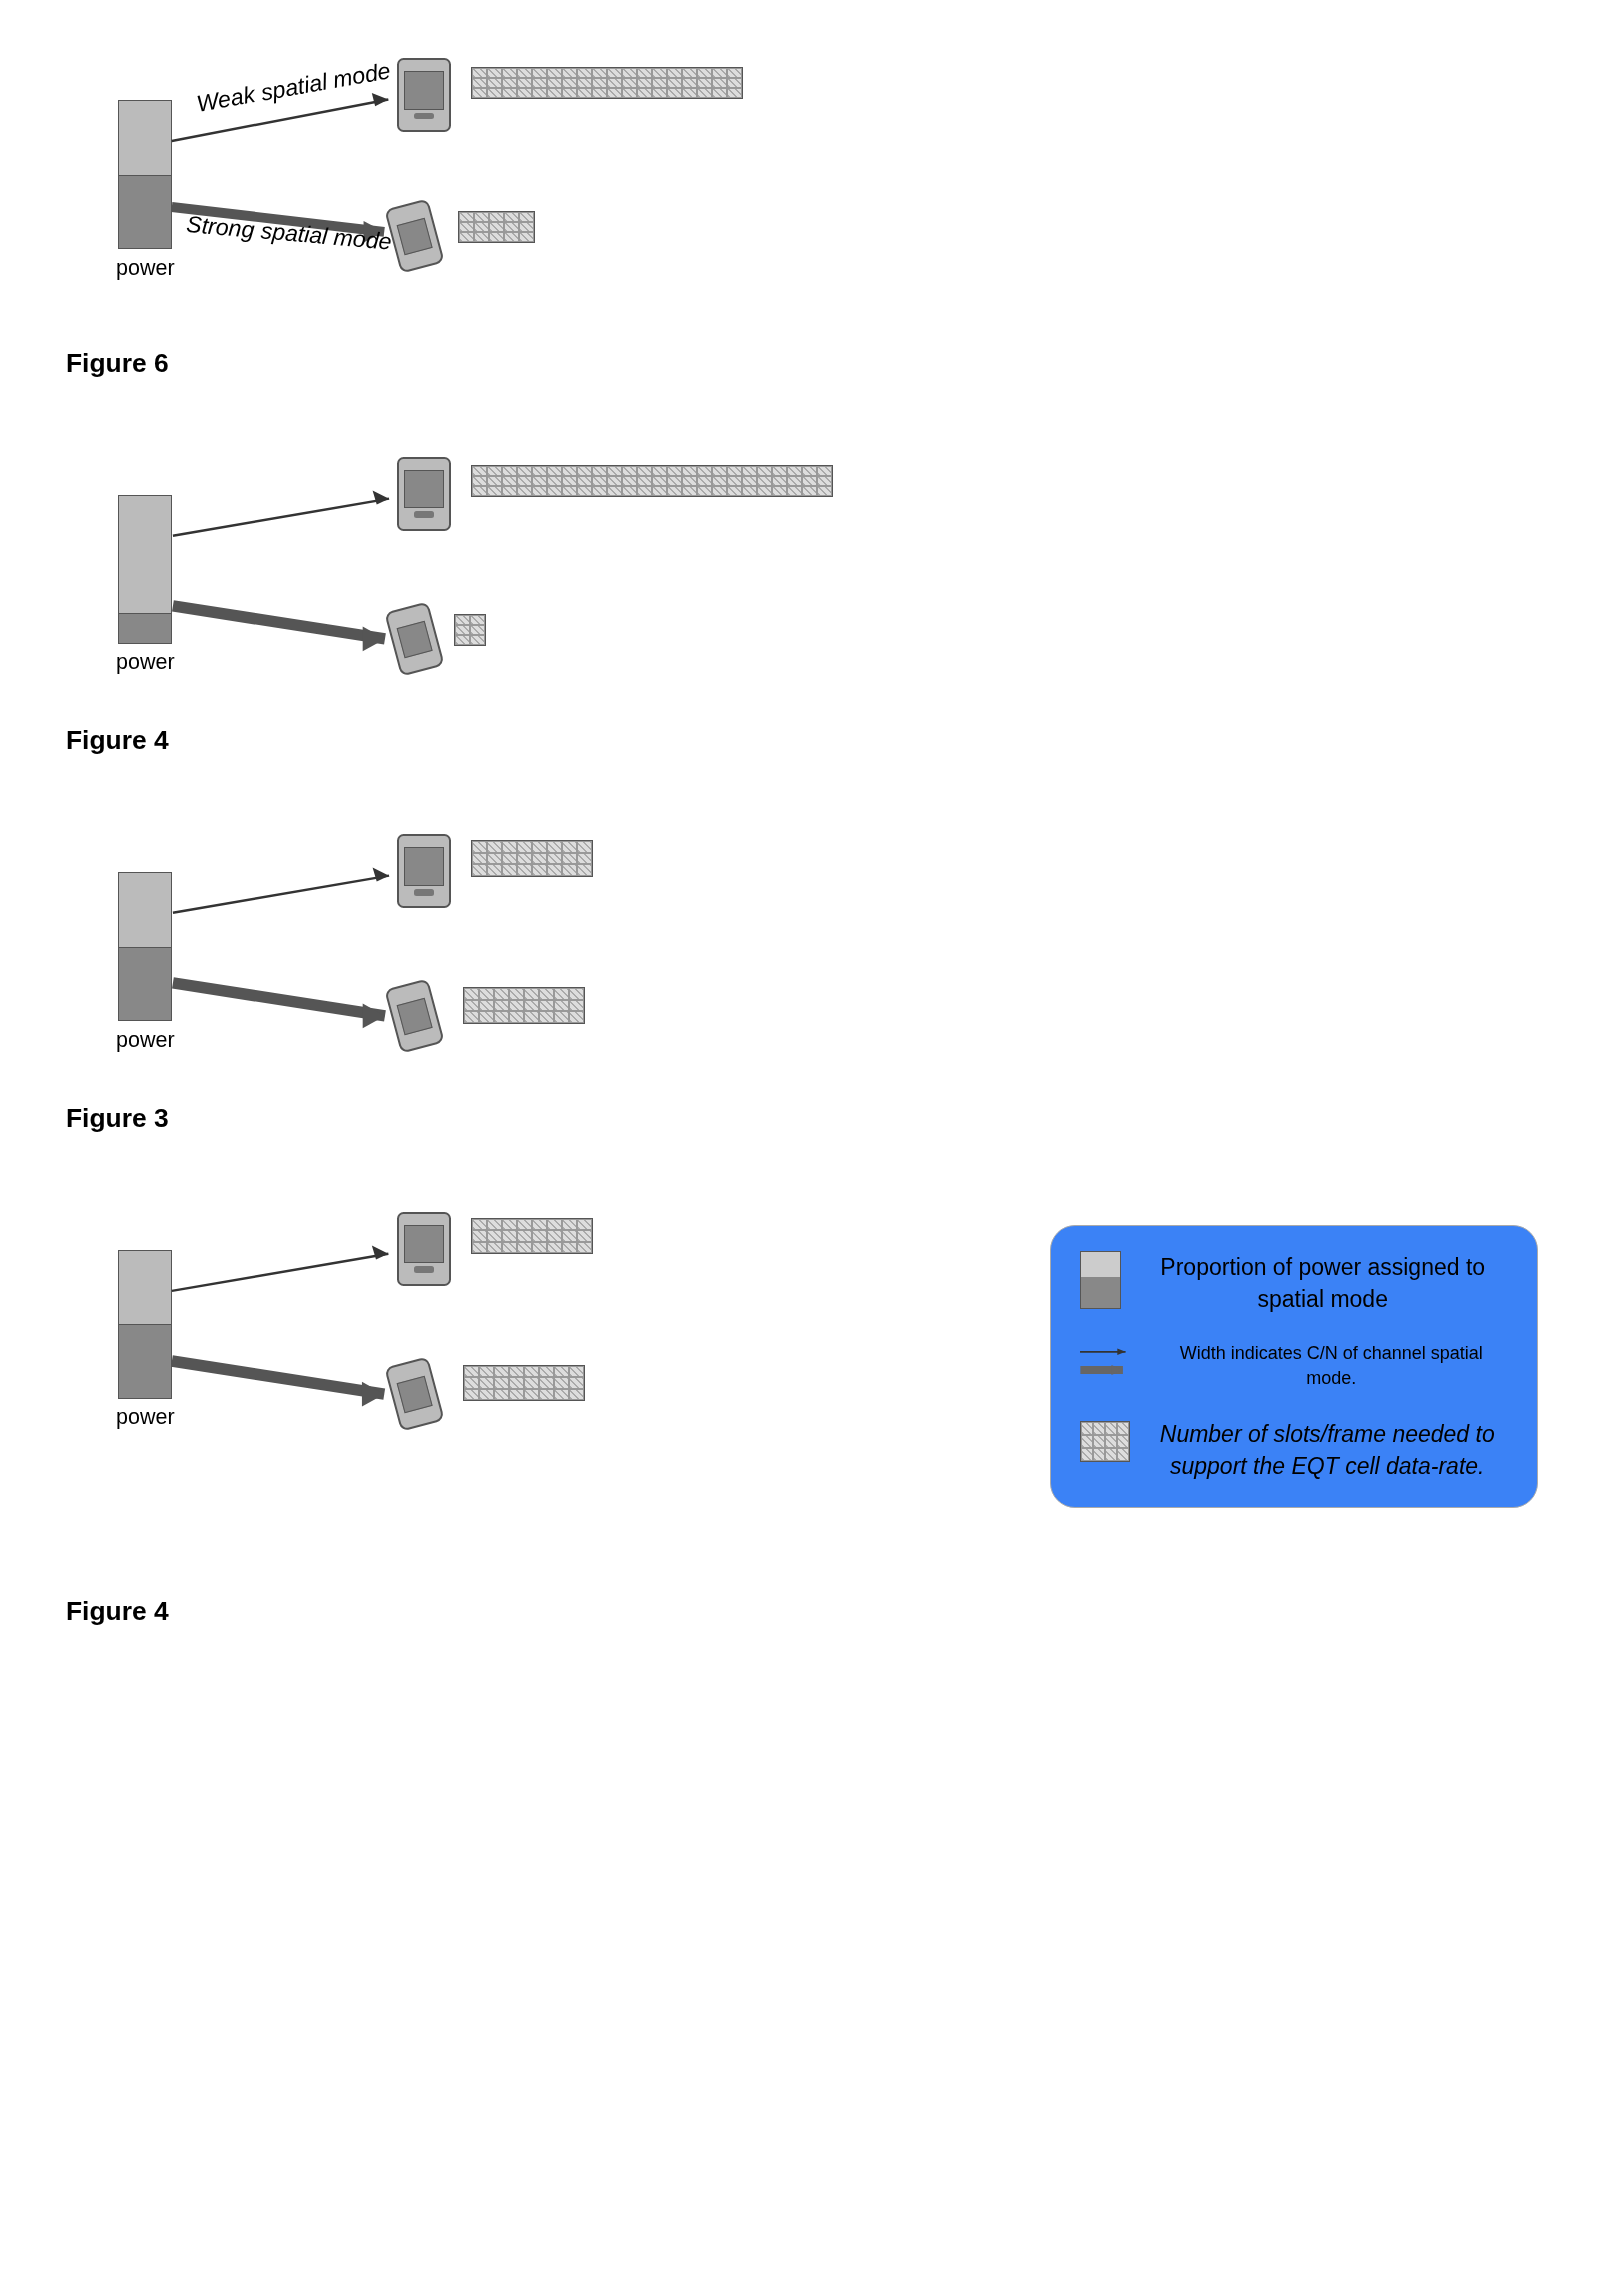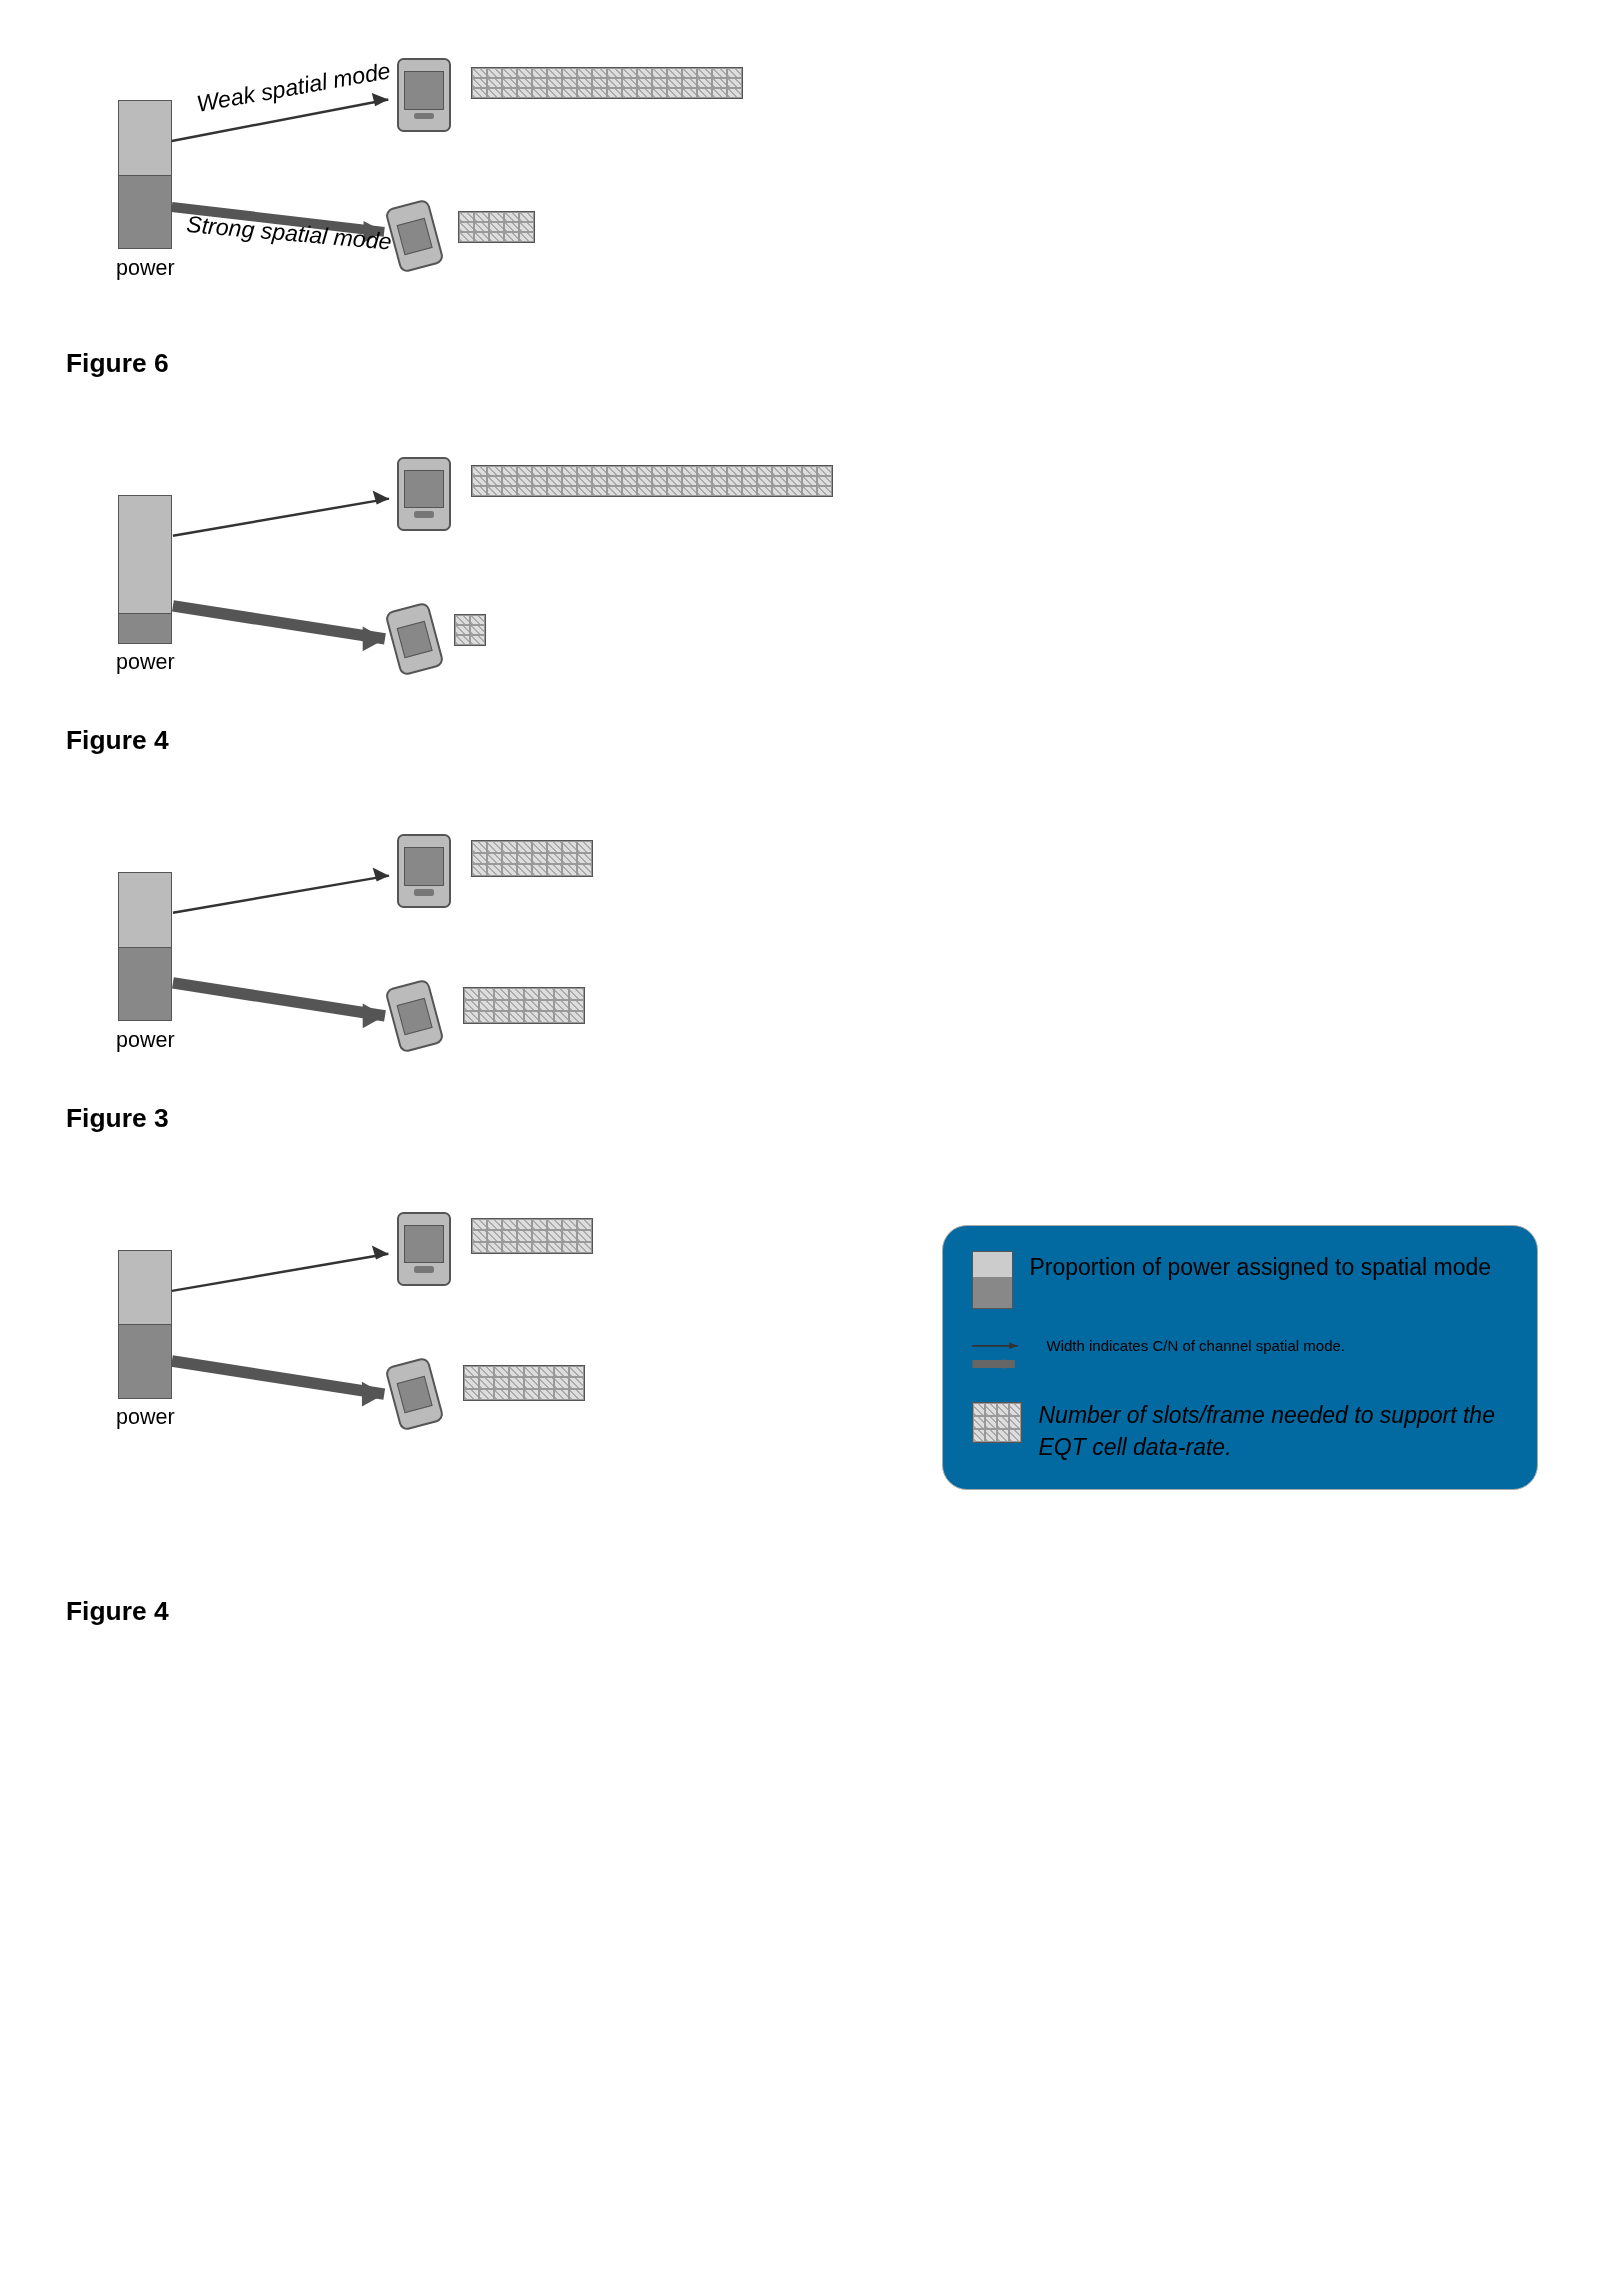--- a/index.html
+++ b/index.html
@@ -437,41 +437,41 @@
           <div style="border: 0.8px solid rgb(153, 153, 153); background: repeating-linear-gradient(45deg, rgb(170, 170, 170), rgb(170, 170, 170) 1.7px, rgb(221, 221, 221) 1.7px, rgb(221, 221, 221) 5px);"></div>
           <div style="border: 0.8px solid rgb(153, 153, 153); background: repeating-linear-gradient(45deg, rgb(170, 170, 170), rgb(170, 170, 170) 1.7px, rgb(221, 221, 221) 1.7px, rgb(221, 221, 221) 5px);"></div>
           <div style="border: 0.8px solid rgb(153, 153, 153); background: repeating-linear-gradient(45deg, rgb(170, 170, 170), rgb(170, 170, 170) 1.7px, rgb(221, 221, 221) 1.7px, rgb(221, 221, 221) 5px);"></div>
           <div style="border: 0.8px solid rgb(153, 153, 153); background: repeating-linear-gradient(45deg, rgb(170, 170, 170), rgb(170, 170, 170) 1.7px, rgb(221, 221, 221) 1.7px, rgb(221, 221, 221) 5px);"></div>
           <div style="border: 0.8px solid rgb(153, 153, 153); background: repeating-linear-gradient(45deg, rgb(170, 170, 170), rgb(170, 170, 170) 1.7px, rgb(221, 221, 221) 1.7px, rgb(221, 221, 221) 5px);"></div>
           <div style="border: 0.8px solid rgb(153, 153, 153); background: repeating-linear-gradient(45deg, rgb(170, 170, 170), rgb(170, 170, 170) 1.7px, rgb(221, 221, 221) 1.7px, rgb(221, 221, 221) 5px);"></div>
           <div style="border: 0.8px solid rgb(153, 153, 153); background: repeating-linear-gradient(45deg, rgb(170, 170, 170), rgb(170, 170, 170) 1.7px, rgb(221, 221, 221) 1.7px, rgb(221, 221, 221) 5px);"></div>
           <div style="border: 0.8px solid rgb(153, 153, 153); background: repeating-linear-gradient(45deg, rgb(170, 170, 170), rgb(170, 170, 170) 1.7px, rgb(221, 221, 221) 1.7px, rgb(221, 221, 221) 5px);"></div>
         </div>
 
-      <div style="position: absolute; right: 0; top: 25px; width: 596px; border: 1.7px solid #aaa; border-radius: 25px; padding: 25px 29px; background: #0369a1;">
+      <div style="position: absolute; right: 0; top: 25px; width: 488px; border: 1.7px solid #aaa; border-radius: 25px; padding: 25px 29px; background: #3b82f6; text-align: center;">
 
         <div style="display: flex; align-items: flex-start; margin-bottom: 26.4px;">
           <div style="width: 41px; height: 58px; margin-right: 16.5px; flex-shrink: 0; border: 1.7px solid #555; background: linear-gradient(to bottom, #ccc 45%, #888 45%);"></div>
           <div style="font-size: 23px; line-height: 1.4;">Proportion of power assigned to spatial mode</div>
         </div>
 
         <div style="display: flex; align-items: flex-start; margin-bottom: 26.4px;">
           <div style="width: 58px; margin-right: 16.5px; flex-shrink: 0; display: flex; flex-direction: column; gap: 3.3px; margin-top: 5px;">
 
             <svg width="58" height="11.6" viewBox="0 0 70 14">
               <line x1="0" y1="7" x2="55" y2="7" stroke="#333" stroke-width="2"></line>
               <polygon points="55,7 45,3 45,11" fill="#333"></polygon>
             </svg>
 
             <svg width="58" height="18" viewBox="0 0 70 22">
               <line x1="0" y1="11" x2="52" y2="11" stroke="#666" stroke-width="10"></line>
               <polygon points="52,11 38,5 38,17" fill="#666"></polygon>
             </svg>
           </div>
-          <div style="font-size: 15px; line-height: 1.4;">Width indicates C/N of channel spatial mode.</div>
+          <div style="font-size: 18px; line-height: 1.4;">Width indicates C/N of channel spatial mode.</div>
         </div>
 
         <div style="display: flex; align-items: flex-start; font-style: italic;">
           <div style="width: 50px; height: 41px; margin-right: 16.5px; flex-shrink: 0; display: grid; grid-template-columns: repeat(4, 1fr); grid-template-rows: repeat(3, 1fr); border: 0.8px solid #555; margin-top: 3.3px;">
           <div style="border: 0.8px solid rgb(153, 153, 153); background: repeating-linear-gradient(45deg, rgb(170, 170, 170), rgb(170, 170, 170) 1.7px, rgb(221, 221, 221) 1.7px, rgb(221, 221, 221) 5px);"></div>
               <div style="border: 0.8px solid rgb(153, 153, 153); background: repeating-linear-gradient(45deg, rgb(170, 170, 170), rgb(170, 170, 170) 1.7px, rgb(221, 221, 221) 1.7px, rgb(221, 221, 221) 5px);"></div>
               <div style="border: 0.8px solid rgb(153, 153, 153); background: repeating-linear-gradient(45deg, rgb(170, 170, 170), rgb(170, 170, 170) 1.7px, rgb(221, 221, 221) 1.7px, rgb(221, 221, 221) 5px);"></div>
               <div style="border: 0.8px solid rgb(153, 153, 153); background: repeating-linear-gradient(45deg, rgb(170, 170, 170), rgb(170, 170, 170) 1.7px, rgb(221, 221, 221) 1.7px, rgb(221, 221, 221) 5px);"></div>
               <div style="border: 0.8px solid rgb(153, 153, 153); background: repeating-linear-gradient(45deg, rgb(170, 170, 170), rgb(170, 170, 170) 1.7px, rgb(221, 221, 221) 1.7px, rgb(221, 221, 221) 5px);"></div>
               <div style="border: 0.8px solid rgb(153, 153, 153); background: repeating-linear-gradient(45deg, rgb(170, 170, 170), rgb(170, 170, 170) 1.7px, rgb(221, 221, 221) 1.7px, rgb(221, 221, 221) 5px);"></div>

